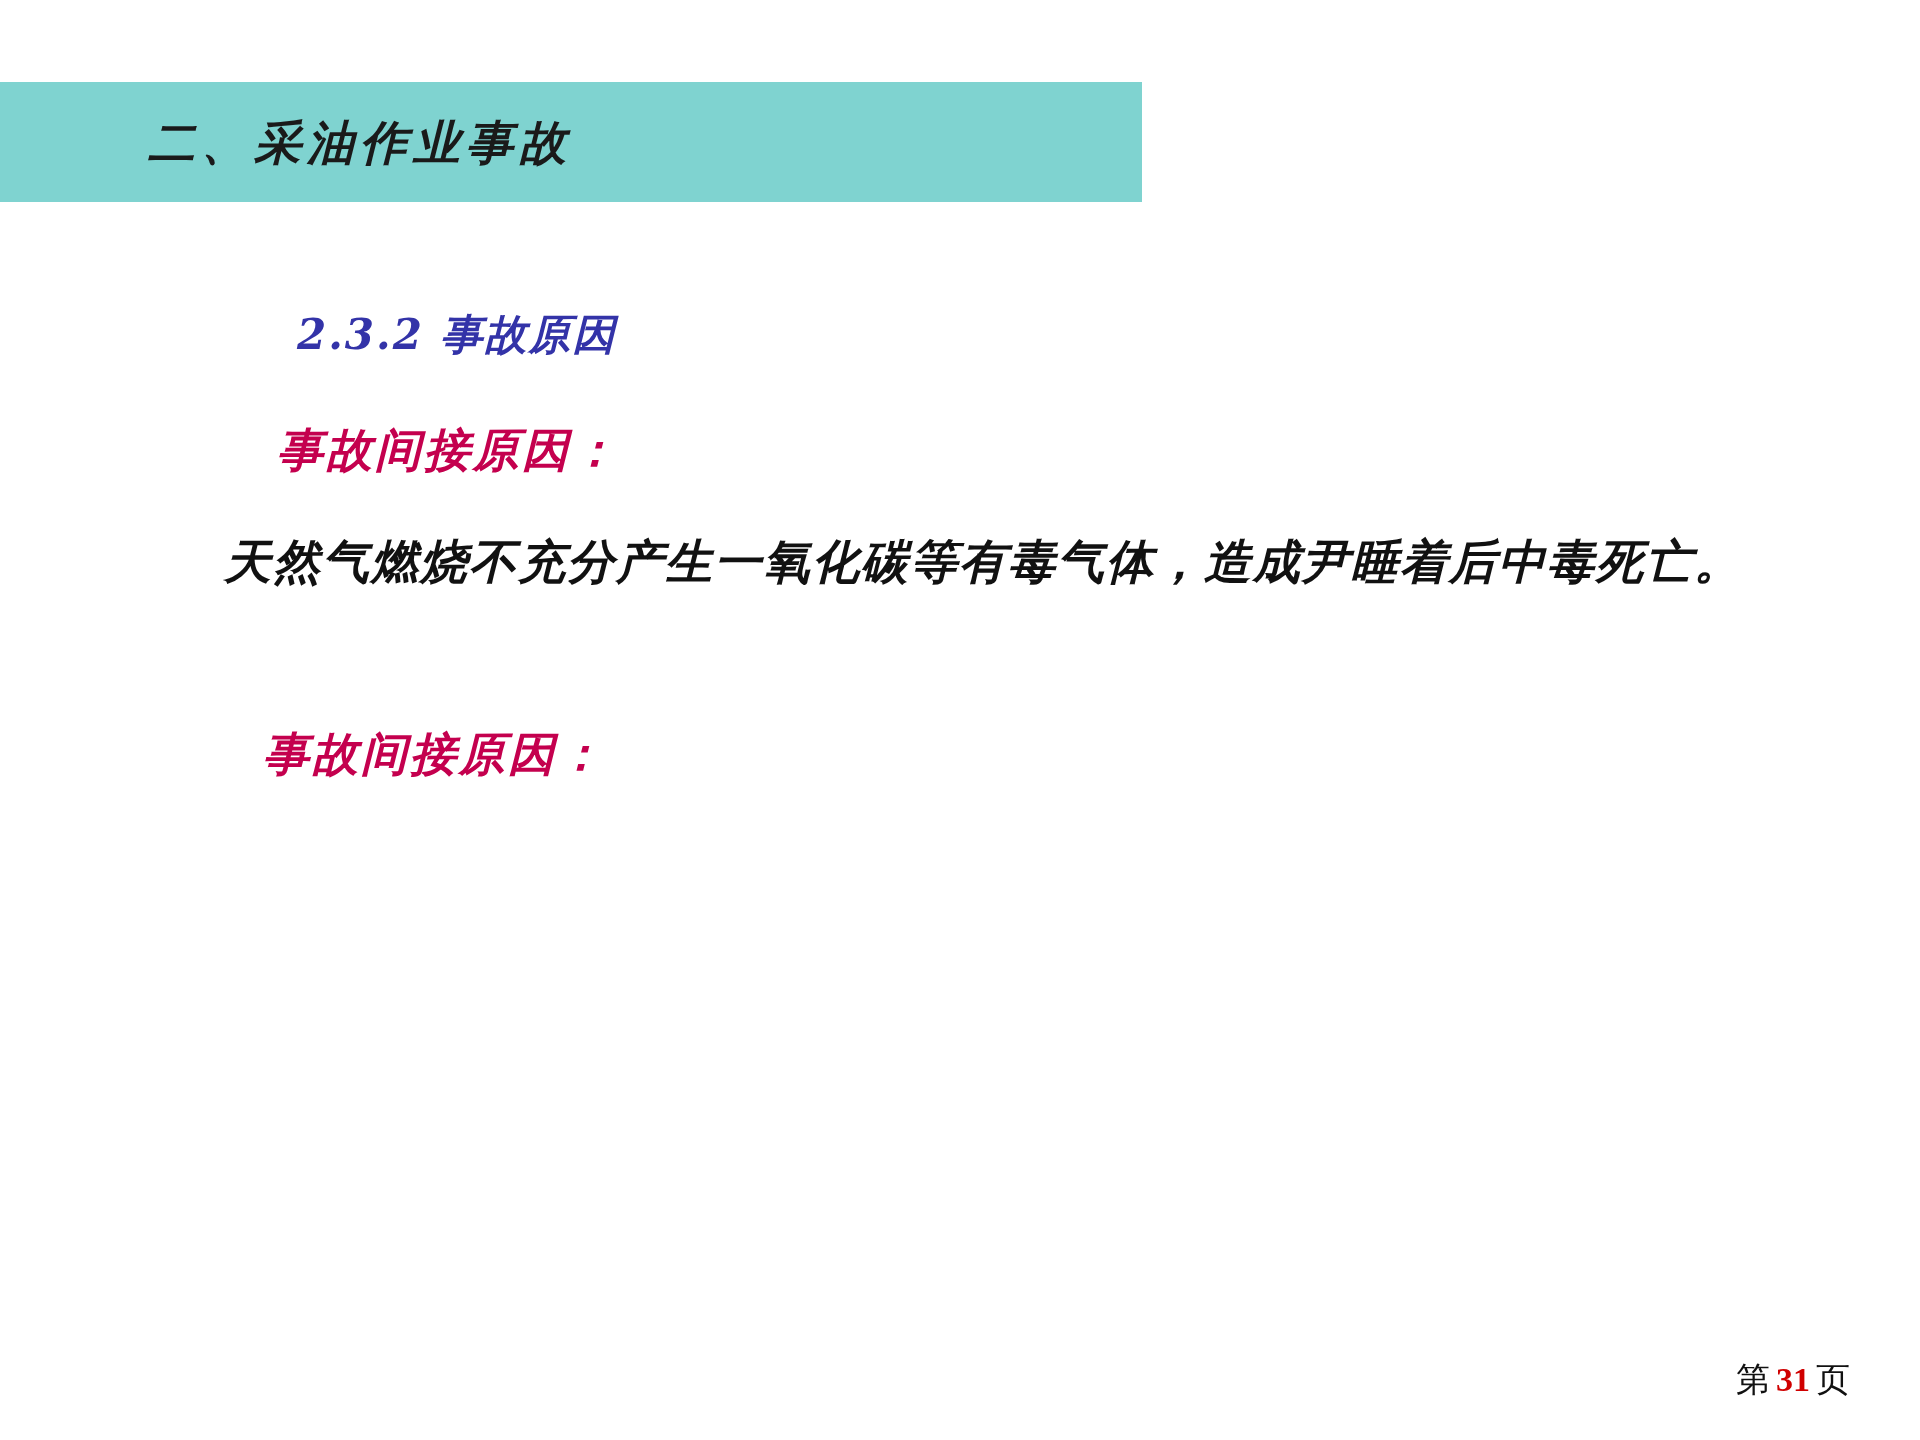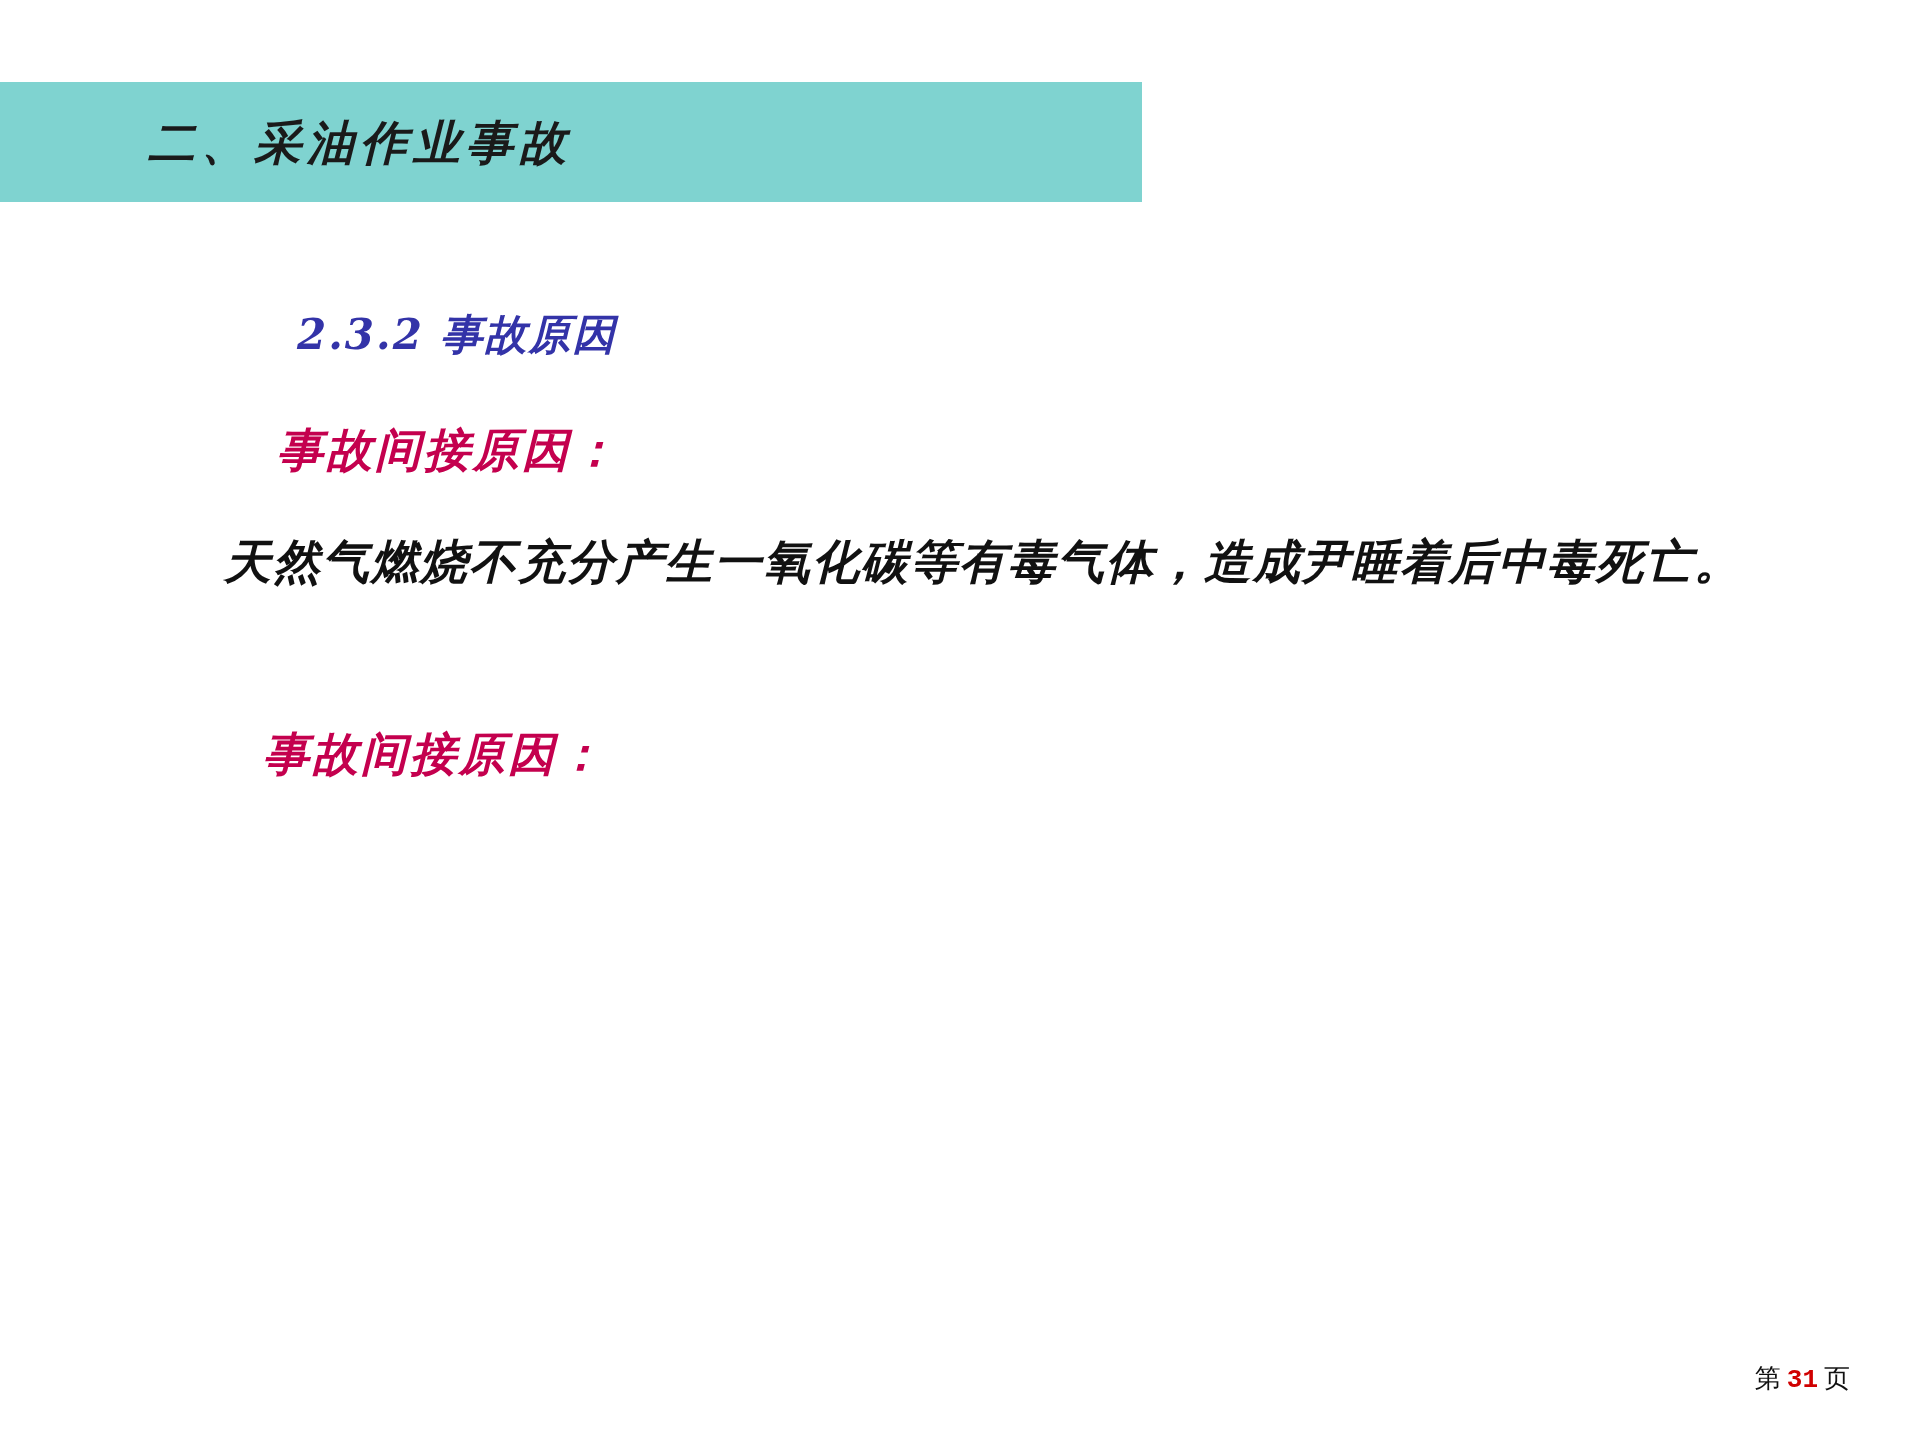--- a/index.html
+++ b/index.html
@@ -90,24 +90,24 @@
     text-justify: inter-ideograph;
     text-indent: 96px;
   }
   .para.p1 { top: 522px; }
   .para.p2 { top: 818px; }
 
   .page-number {
     position: absolute;
     right: 70px;
     bottom: 38px;
-    font-size: 26px;
+    font-size: 34px;
     line-height: 44px;
     color: #111111;
-    font-family: Liberation Mono, monospace;
+    font-family: Liberation Serif, serif;
     white-space: nowrap;
   }
   .page-number .num {
     color: #d00000;
     font-weight: 700;
     padding: 0 6px;
   }
 </style>
 </head>
 <body>

